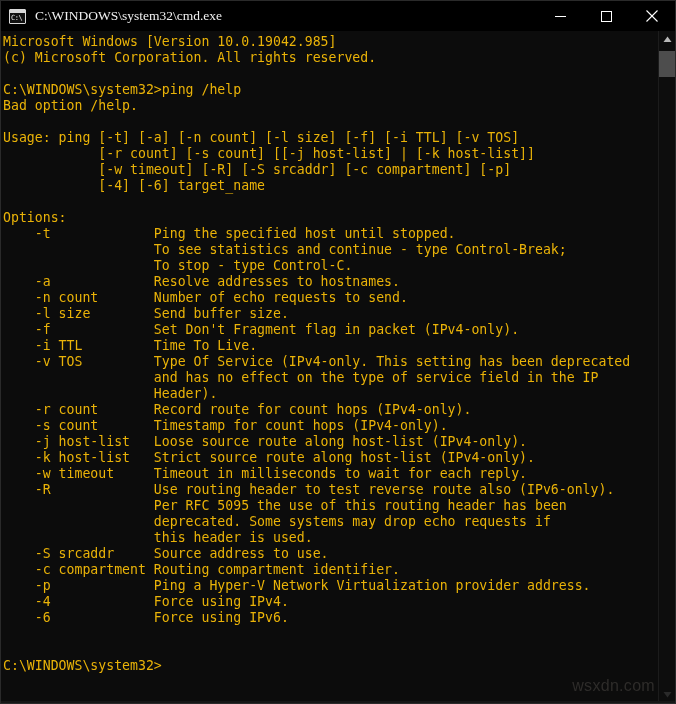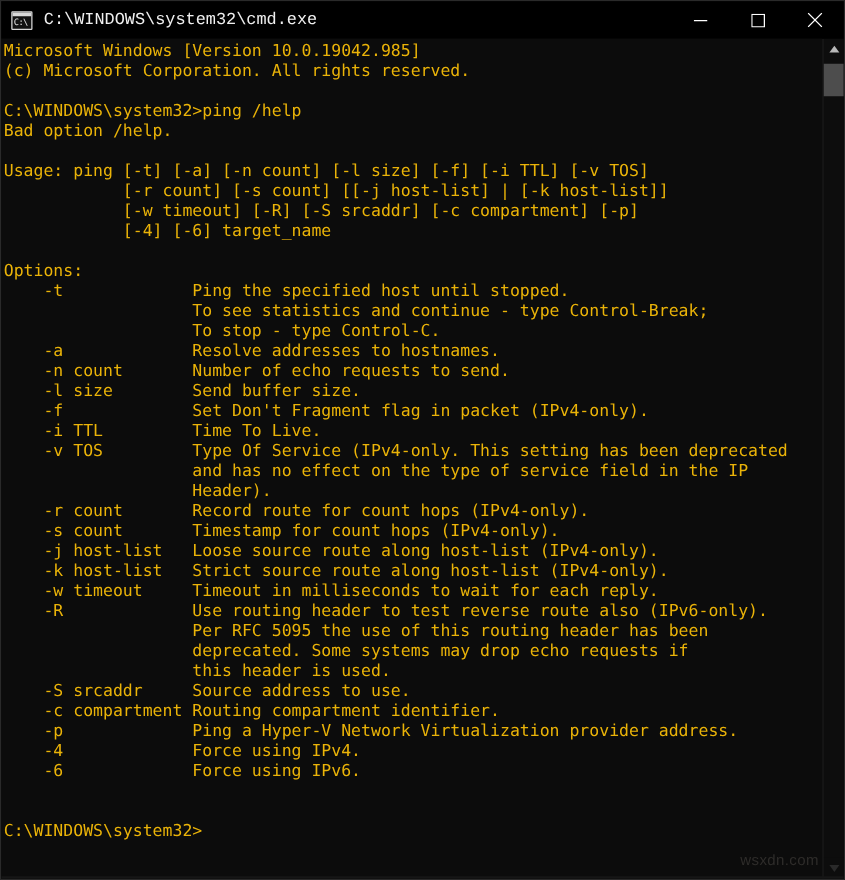--- a/index.html
+++ b/index.html
@@ -60,21 +60,21 @@
   .app-icon span {
     font-family: "DejaVu Sans Mono", monospace;
     font-size: 7px;
     line-height: 8px;
     color: #e8e8e8;
     padding-left: 1px;
     padding-bottom: 1px;
     letter-spacing: -0.5px;
   }
   .title-text {
-    font-family: Liberation Mono, monospace;
+    font-family: Liberation Serif, serif;
     font-size: 13.5px;
     color: #f0f0f0;
     white-space: nowrap;
     flex: 1 1 auto;
     overflow: hidden;
   }
   .win-controls {
     display: flex;
     height: 30px;
     flex: 0 0 auto;
@@ -143,21 +143,21 @@
     right: 0;
     top: 3px;
     height: 26px;
     background: #4d4d4d;
   }
   .watermark {
     position: absolute;
     right: 20px;
     bottom: 8px;
     font-family: "Liberation Sans", sans-serif;
-    font-size: 12px;
+    font-size: 16px;
     color: #2e2c2a;
     letter-spacing: 0.3px;
     user-select: none;
   }
   .bottom-edge {
     position: absolute;
     left: 0; right: 0; bottom: 0;
     height: 2px;
     background: #161616;
   }

